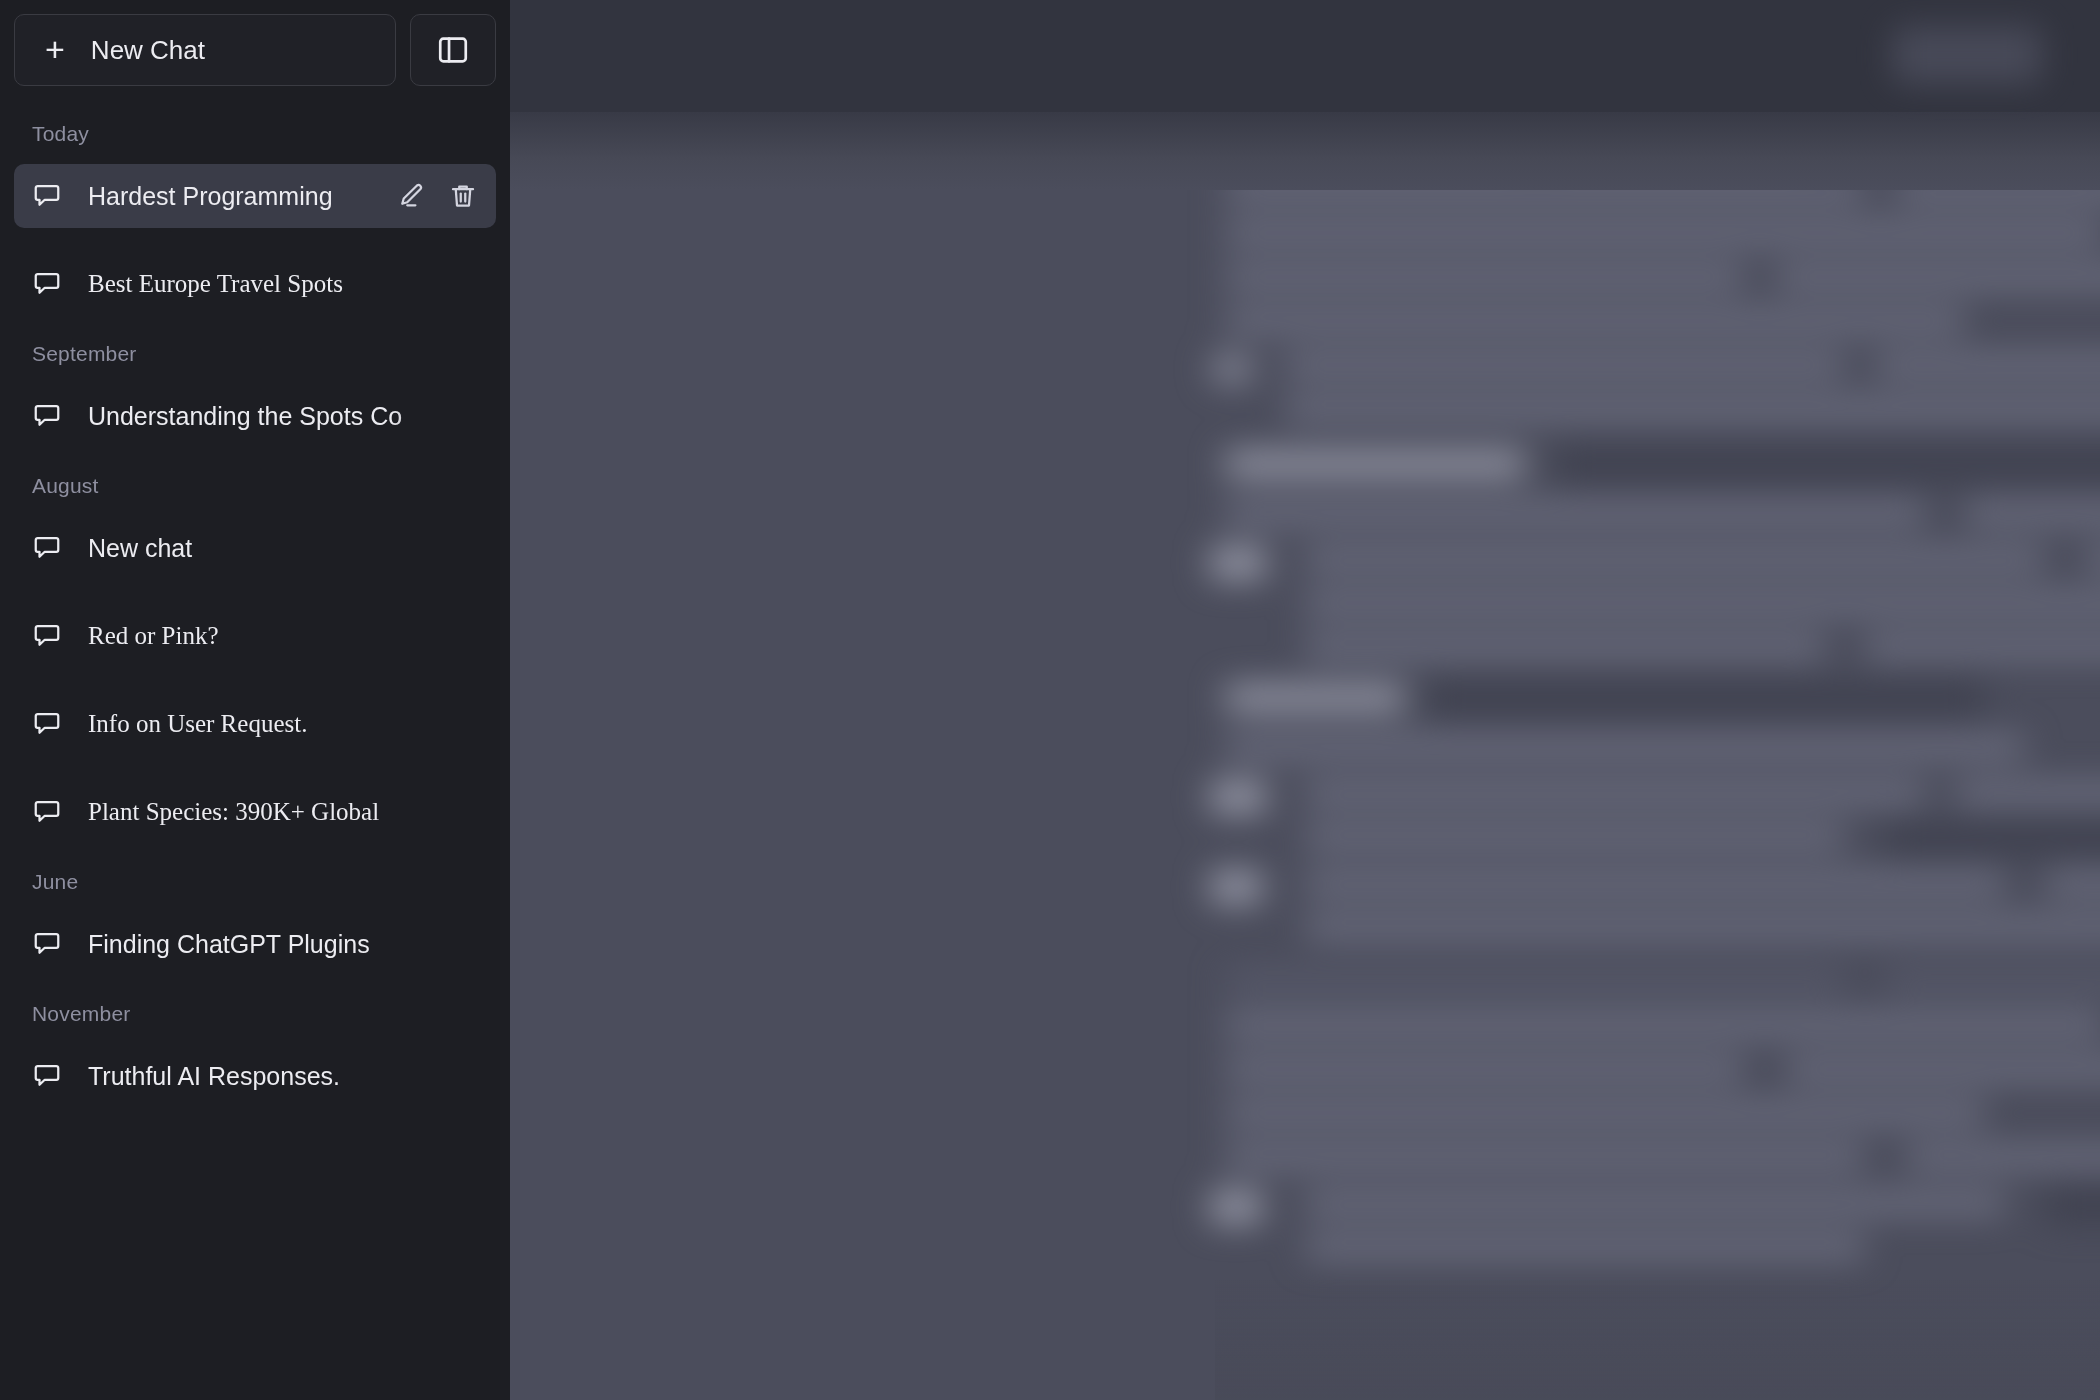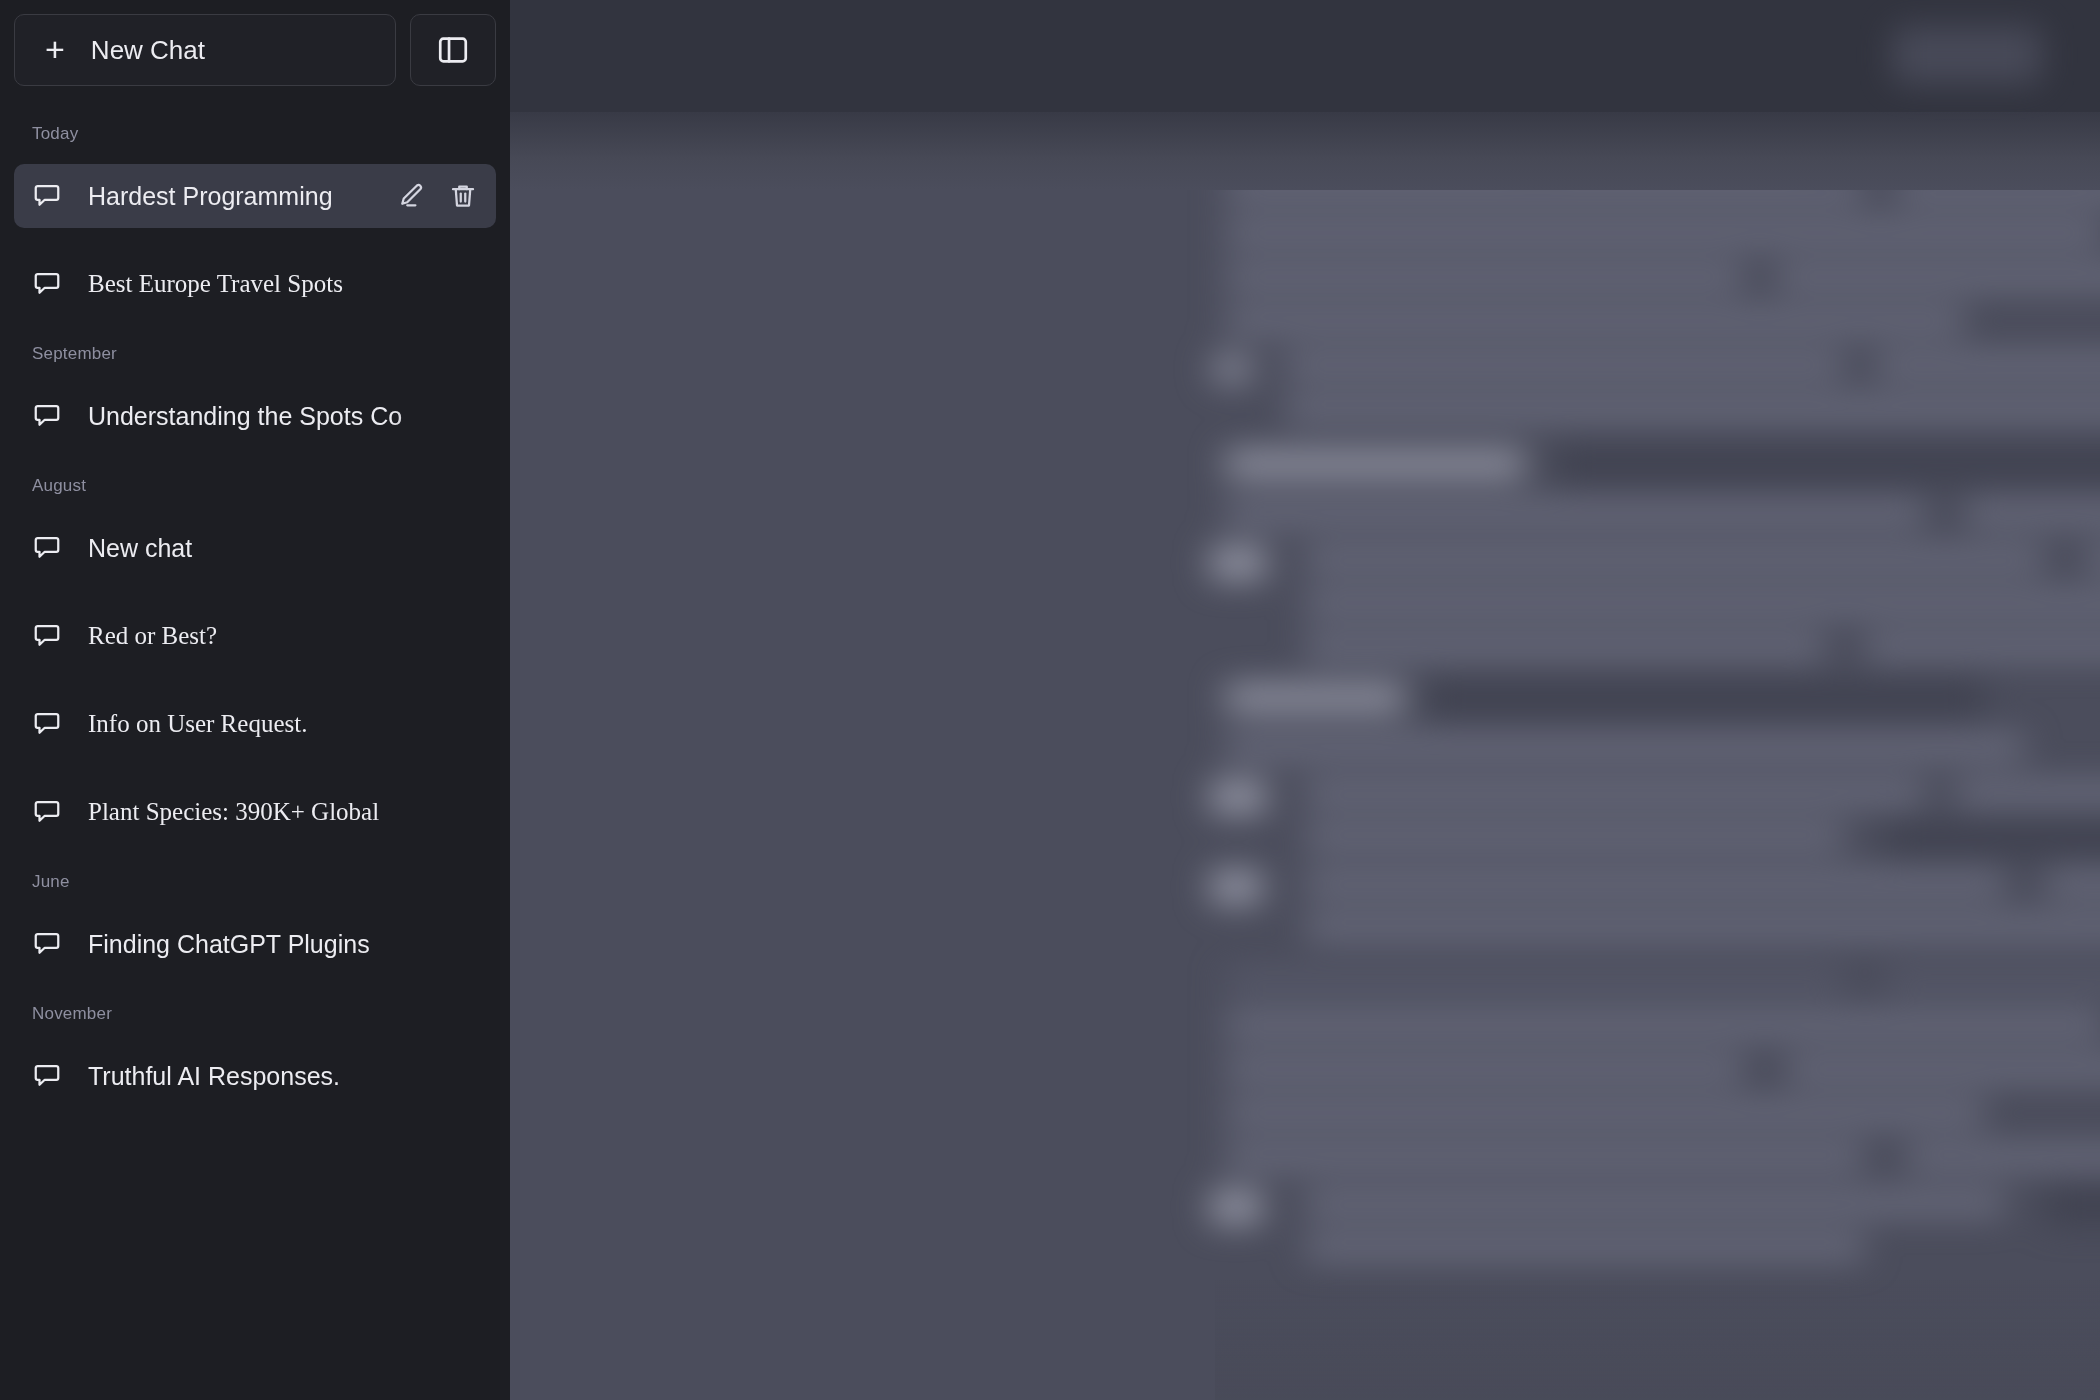--- a/index.html
+++ b/index.html
@@ -52,21 +52,21 @@
     border:1px solid #3a3b42;
     border-radius:10px;
     background:#202127;
     cursor:pointer;
   }
   .toggle-btn svg { display:block; }
 
   .history { padding:0 0 20px 0; margin-top:24px; }
 
   .group-label {
-    font-size:17px;
+    font-size:21px;
     color:#8e8fa0;
     padding:0 0 0 32px;
     height:48px;
     line-height:48px;
     letter-spacing:.2px;
   }
   .group-label.tight { margin-top:14px; }
 
   .chat-row {
     position:relative;
@@ -225,21 +225,21 @@
             </svg>
           </span>
           <span class="chat-title">New chat</span>
         </div>
         <div class="chat-row">
           <span style="display: flex;">
             <svg class="bubble" width="30" height="30" viewBox="0 0 24 24" fill="none" stroke="#ececf1" stroke-width="1.8" stroke-linecap="round" stroke-linejoin="round">
               <path d="M21 5.5a1.5 1.5 0 0 0-1.5-1.5h-15A1.5 1.5 0 0 0 3 5.5v8A1.5 1.5 0 0 0 4.5 15H6v4l4.2-4H19.5A1.5 1.5 0 0 0 21 13.5z"></path>
             </svg>
           </span>
-          <span class="chat-title">Red or Best?</span>
+          <span class="chat-title">Red or Pink?</span>
         </div>
         <div class="chat-row">
           <span style="display: flex;">
             <svg class="bubble" width="30" height="30" viewBox="0 0 24 24" fill="none" stroke="#ececf1" stroke-width="1.8" stroke-linecap="round" stroke-linejoin="round">
               <path d="M21 5.5a1.5 1.5 0 0 0-1.5-1.5h-15A1.5 1.5 0 0 0 3 5.5v8A1.5 1.5 0 0 0 4.5 15H6v4l4.2-4H19.5A1.5 1.5 0 0 0 21 13.5z"></path>
             </svg>
           </span>
           <span class="chat-title">Info on User Request.</span>
         </div>
         <div class="chat-row">

